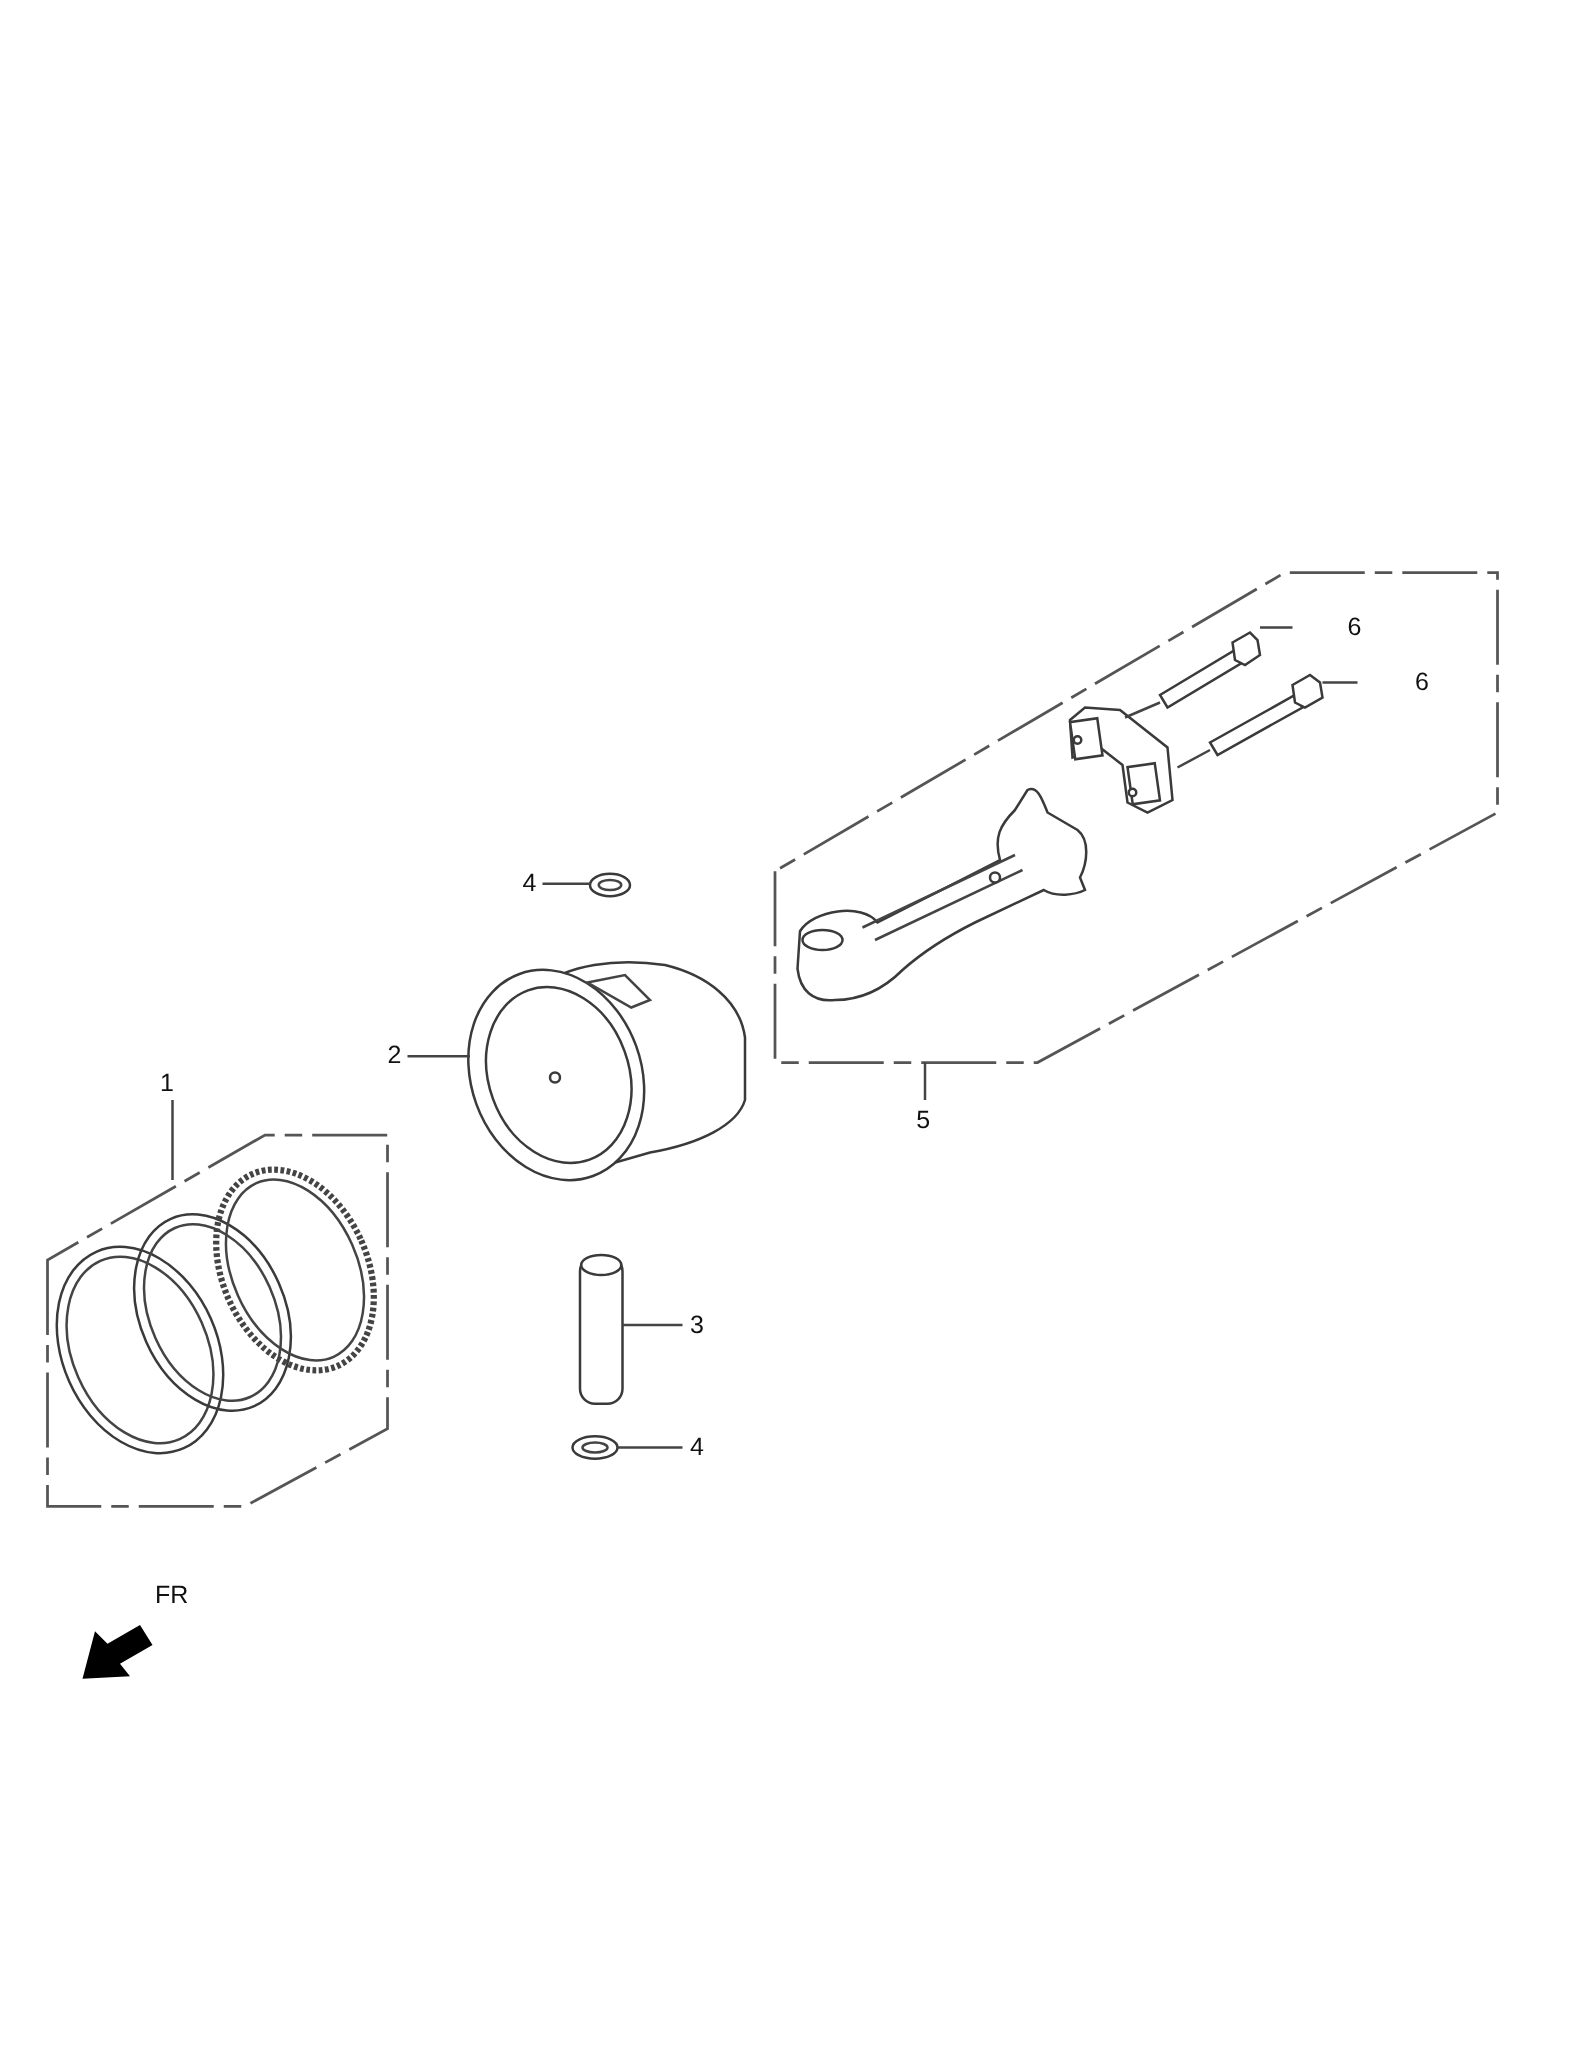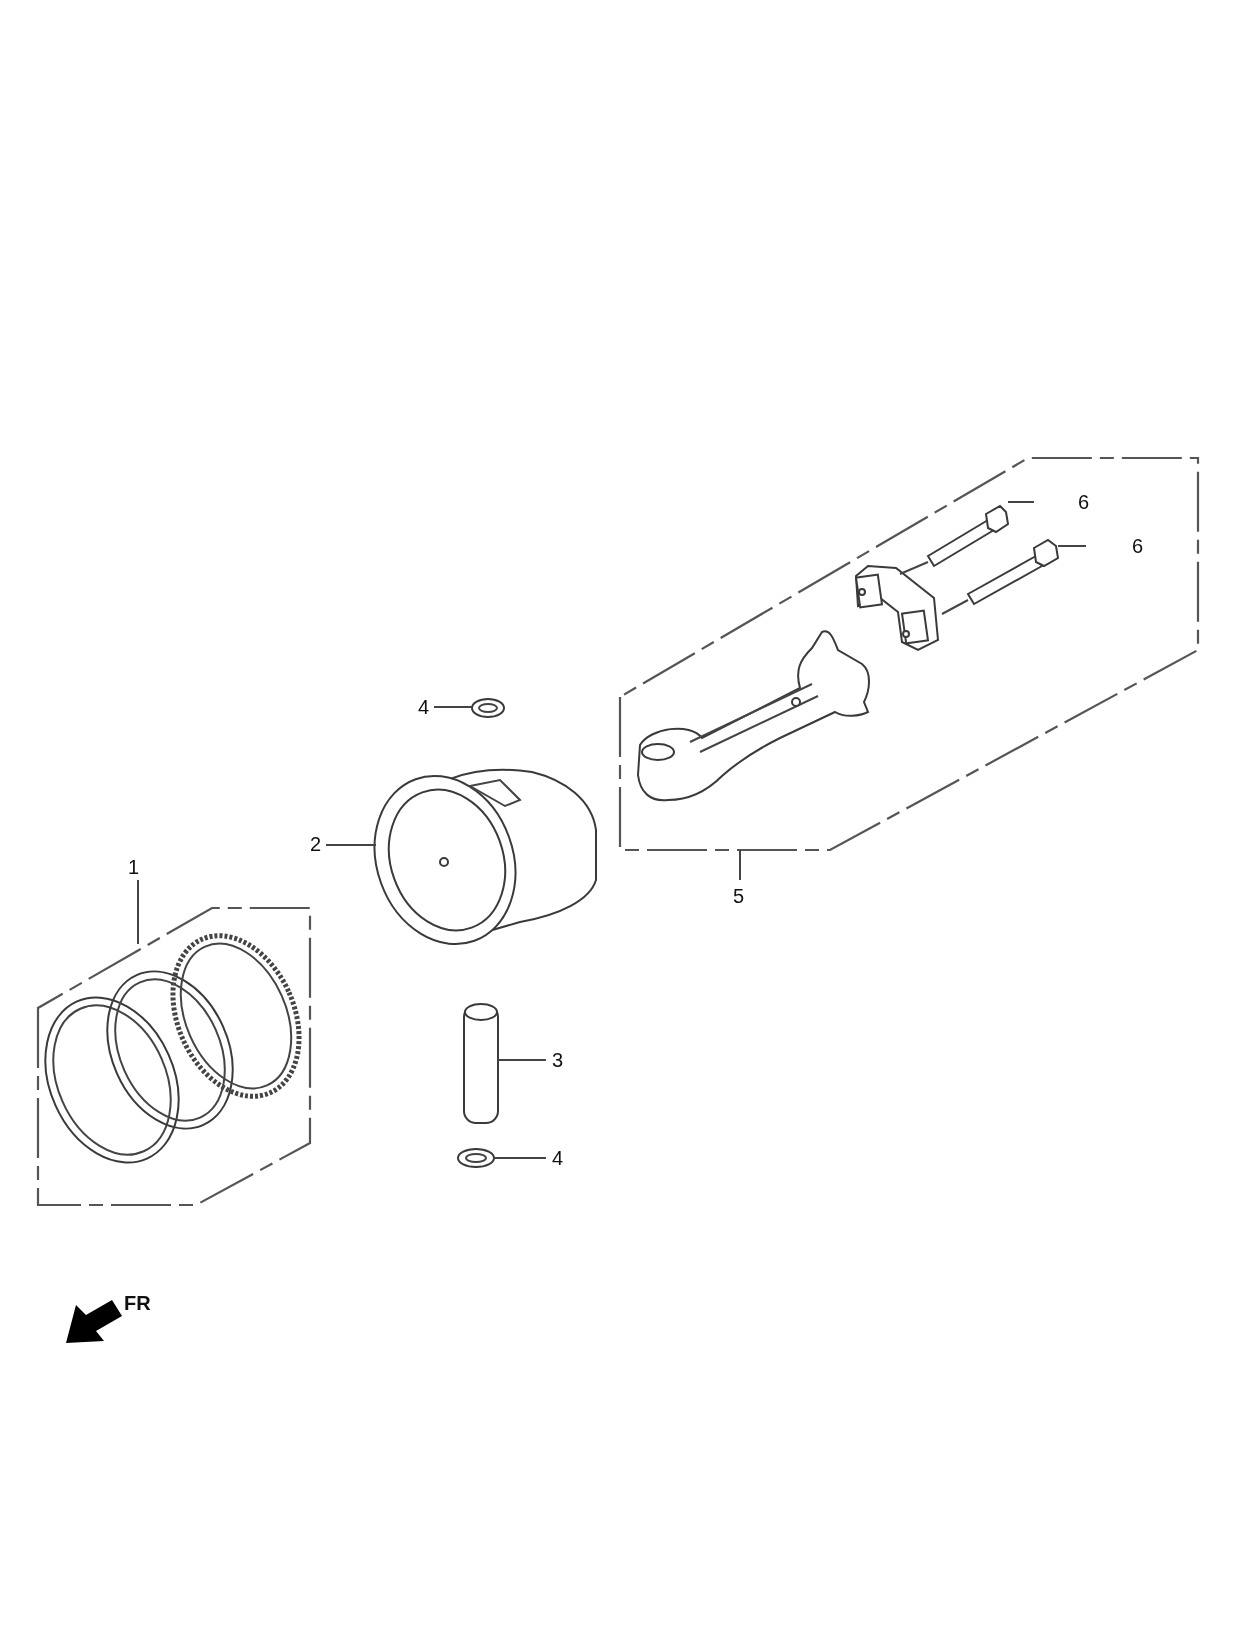--- a/index.html
+++ b/index.html
@@ -101,13 +101,13 @@
 </svg>
 
 <div class="callout" style="left:128px; top:857px;">1</div>
 <div class="callout" style="left:310px; top:834px;">2</div>
 <div class="callout" style="left:552px; top:1050px;">3</div>
 <div class="callout" style="left:418px; top:697px;">4</div>
 <div class="callout" style="left:552px; top:1148px;">4</div>
 <div class="callout" style="left:733px; top:886px;">5</div>
 <div class="callout" style="left:1078px; top:492px;">6</div>
 <div class="callout" style="left:1132px; top:536px;">6</div>
-<div class="fr-label" style="left:124px; top:1292px;font-weight:bold;">FR</div>
+<div class="fr-label" style="left:124px; top:1265px;">FR</div>
 
 </body></html>

